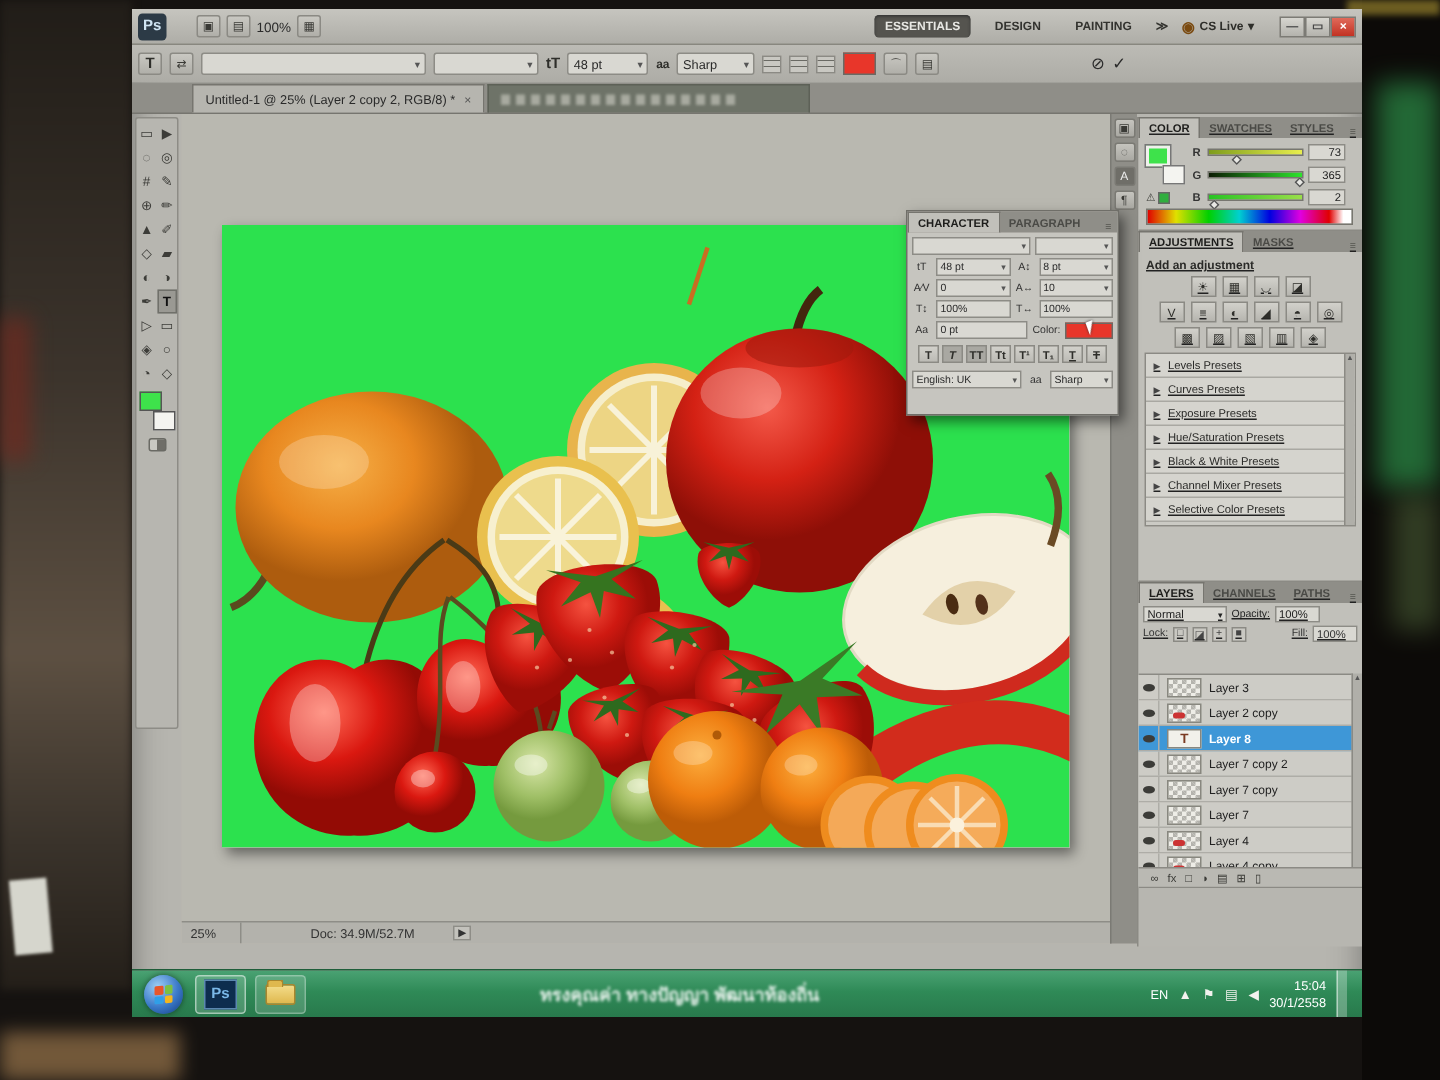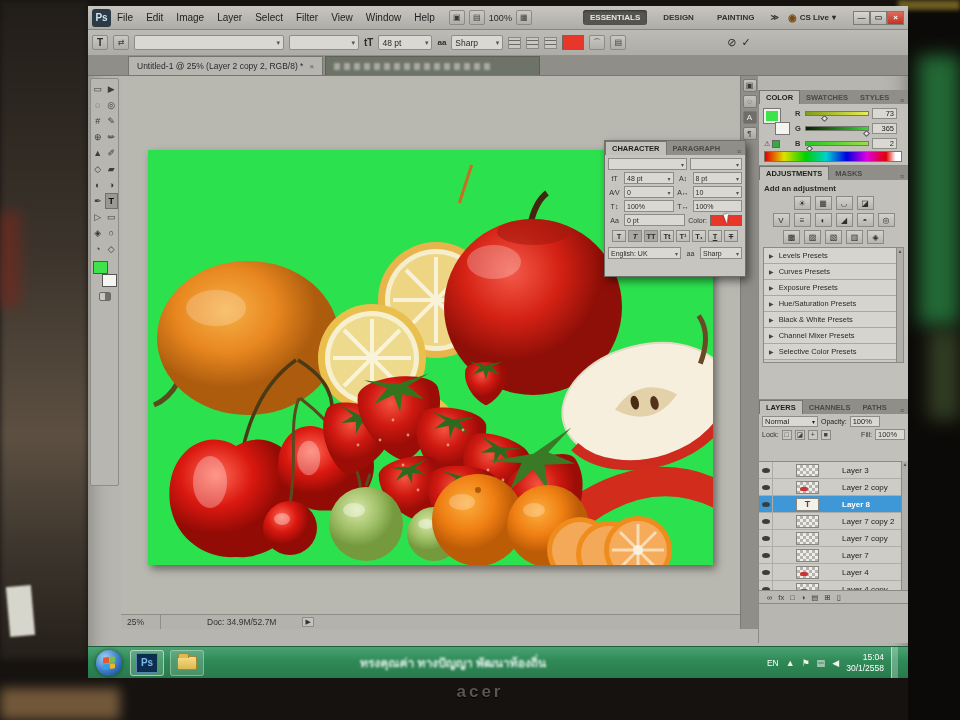--- a/index.html
+++ b/index.html
@@ -78,21 +78,21 @@
   .statusbar .zbox{width:40px;padding-left:6px;border-right:1px solid #8e8d87;height:100%;display:flex;align-items:center;}
   .statusbar .doc{margin-left:46px;}
   .statusbar .sb-play{margin-left:26px;font-size:7px;border:1px solid #8e8d87;padding:0 2px;background:#c3c2bc;}
 
   
   .dockcol{left:652px;top:70px;width:18px;height:553px;background:#8f8e88;border-left:1px solid #7b7a74;display:flex;flex-direction:column;align-items:center;gap:3px;padding-top:3px;}
   .dock-ic{width:14px;height:13px;background:linear-gradient(#c5c4be,#a9a8a2);border:1px solid #7b7a74;border-radius:2px;font-size:8px;display:flex;align-items:center;justify-content:center;color:#3a3a36;}
   .dock-ic.on{background:#6f6e68;color:#eee;}
 
   
-  .panels{left:670px;top:84px;width:150px;height:553px;background:#b7b6b0;border-left:1px solid #8b8a84;}
+  .panels{left:670px;top:72px;width:150px;height:553px;background:#b7b6b0;border-left:1px solid #8b8a84;text-decoration:underline;}
   .ptabs{height:14px;background:#8f8e88;display:flex;align-items:flex-end;font-size:7.5px;font-weight:bold;color:#4a4a46;}
   .ptab{padding:2px 6px;}
   .ptab.on{background:#c1c0ba;color:#1d1d1b;border:1px solid #76756f;border-bottom:none;}
   .pmenu{margin-left:auto;padding-right:4px;font-size:7px;color:#55554f;}
   .panel-body{background:#c1c0ba;border-bottom:1px solid #8b8a84;position:relative;}
 
   
   .cbody{height:62px;padding:4px;}
   .cswatches{position:absolute;left:5px;top:5px;width:26px;height:26px;}
   .cfg{position:absolute;left:0;top:0;width:16px;height:14px;background:#3ee24b;border:2px solid #f0f0ec;outline:1px solid #777;}
@@ -116,21 +116,21 @@
   .prow .pa{font-size:6px;color:#444;}
   .pscroll{position:absolute;right:0;top:0;width:7px;height:100%;background:#b0afa9;border-left:1px solid #8b8a84;font-size:5px;color:#555;text-align:center;}
 
   
   .lbody{height:190px;position:relative;}
   .blendrow{display:flex;align-items:center;gap:3px;padding:2px 3px;}
   .lockrow{display:flex;align-items:center;gap:3px;padding:0 3px 2px;font-size:7px;color:#333;}
   .lockic{font-size:7px;border:1px solid #8b8a84;background:#c9c8c2;width:10px;height:10px;display:flex;align-items:center;justify-content:center;color:#444;}
   .mini{background:#d9d8d2;border:1px solid #8d8c86;height:11px;font-size:7.5px;display:flex;align-items:center;padding:0 2px;}
   .llist{position:absolute;left:0;top:47px;width:143px;bottom:13px;background:#c6c5bf;overflow:hidden;border-top:1px solid #8b8a84;}
-  .lrow{height:17px;display:flex;align-items:center;border-bottom:1px solid #aeada7;background:#cdccc6;gap:18px;}
+  .lrow{height:17px;display:flex;align-items:center;border-bottom:1px solid #aeada7;background:#cdccc6;}
   .lrow.sel{background:#3e97d7;color:#fff;}
   .eyecell{width:14px;height:100%;border-right:1px solid #aeada7;display:flex;align-items:center;justify-content:center;}
   .eye{width:8px;height:5px;border-radius:50%;background:#3c3c38;}
   .lthumb{width:23px;height:13px;margin:0 5px;border:1px solid #88877f;background:linear-gradient(45deg,#b4b3ad 25%,transparent 25%,transparent 75%,#b4b3ad 75%),linear-gradient(45deg,#b4b3ad 25%,#eeede7 25%,#eeede7 75%,#b4b3ad 75%);background-size:6px 6px;background-position:0 0,3px 3px;position:relative;}
   .lthumb.red::after{content:"";position:absolute;left:3px;bottom:2px;width:8px;height:4px;background:#c33;border-radius:2px;}
   .lthumb.text{background:#f2f1eb;display:flex;align-items:center;justify-content:center;font-size:9px;font-weight:bold;color:#7a3a22;}
   .lname{font-size:8px;}
   .lrow.sel .lname{font-weight:bold;}
   .lscroll{position:absolute;right:0;top:47px;width:7px;bottom:13px;background:#b0afa9;border-left:1px solid #8b8a84;font-size:5px;color:#555;text-align:center;}
   .lbar{position:absolute;left:0;bottom:0;width:100%;height:13px;border-top:1px solid #8b8a84;display:flex;align-items:center;gap:6px;padding:0 8px;font-size:7.5px;color:#3a3a36;background:#bab9b3;}
@@ -170,37 +170,25 @@
 
   <div class="abs amb-left"></div>
   <div class="abs amb-red"></div>
   <div class="abs amb-tag"></div>
   <div class="abs amb-desk"></div>
   <div class="abs amb-right"></div>
   <div class="abs amb-glow"></div>
   <div class="abs amb-glow2"></div>
   <div class="abs amb-sticker"></div>
   <div class="abs bezel-model">V175</div>
-  <div class="abs bezel-brand">acer</div>
 
   <div id="screen" class="abs">
 
     <div class="abs menubar">
       <div class="pslogo">Ps</div>
-      <div class="menus">
-        <span>File</span>
-        <span>Edit</span>
-        <span>Image</span>
-        <span>Layer</span>
-        <span>Select</span>
-        <span>Filter</span>
-        <span>View</span>
-        <span>Window</span>
-        <span>Help</span>
-      </div>
       <div class="appbar">
         <span class="ibtn">▣</span>
         <span class="ibtn">▤</span>
         <span class="zoombox">100%</span>
         <span class="ibtn">▦</span>
       </div>
       <div class="wsbar">
         <span class="ws on">ESSENTIALS</span>
         <span class="ws">DESIGN</span>
         <span class="ws">PAINTING</span>

